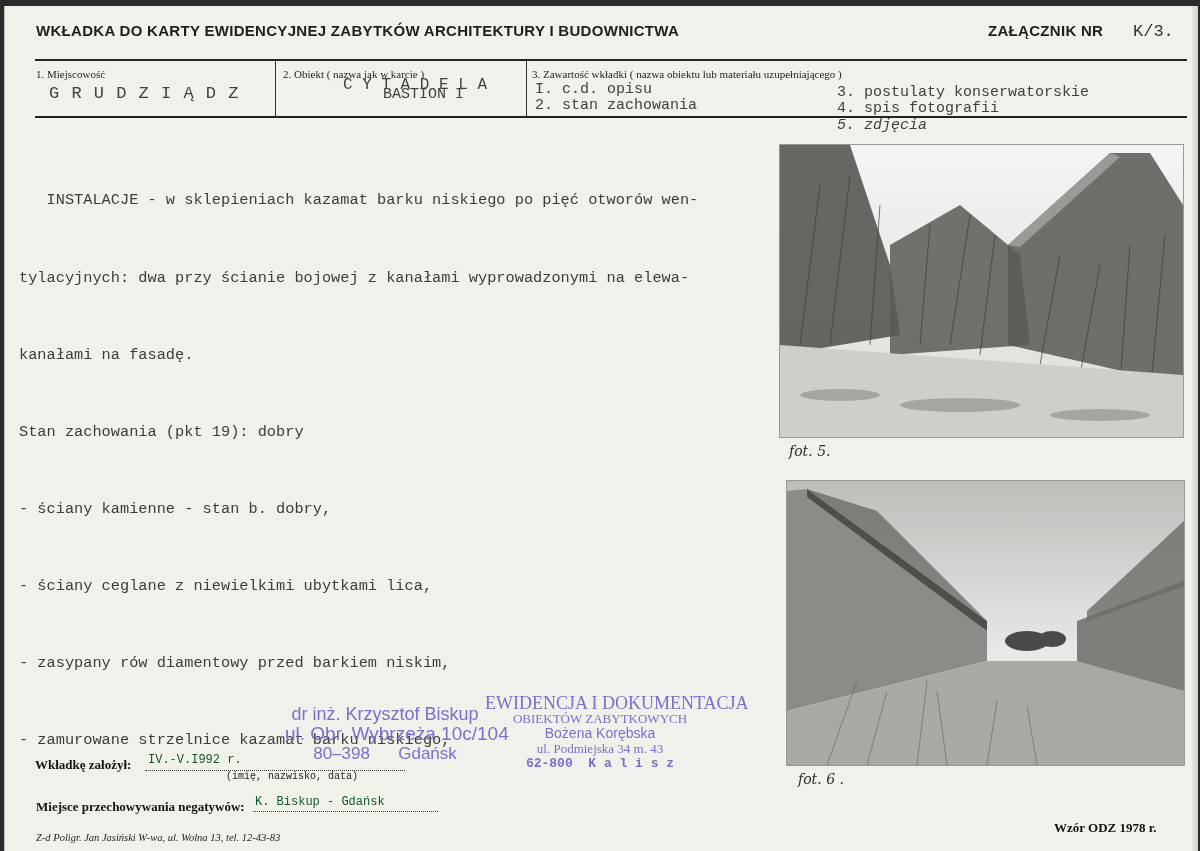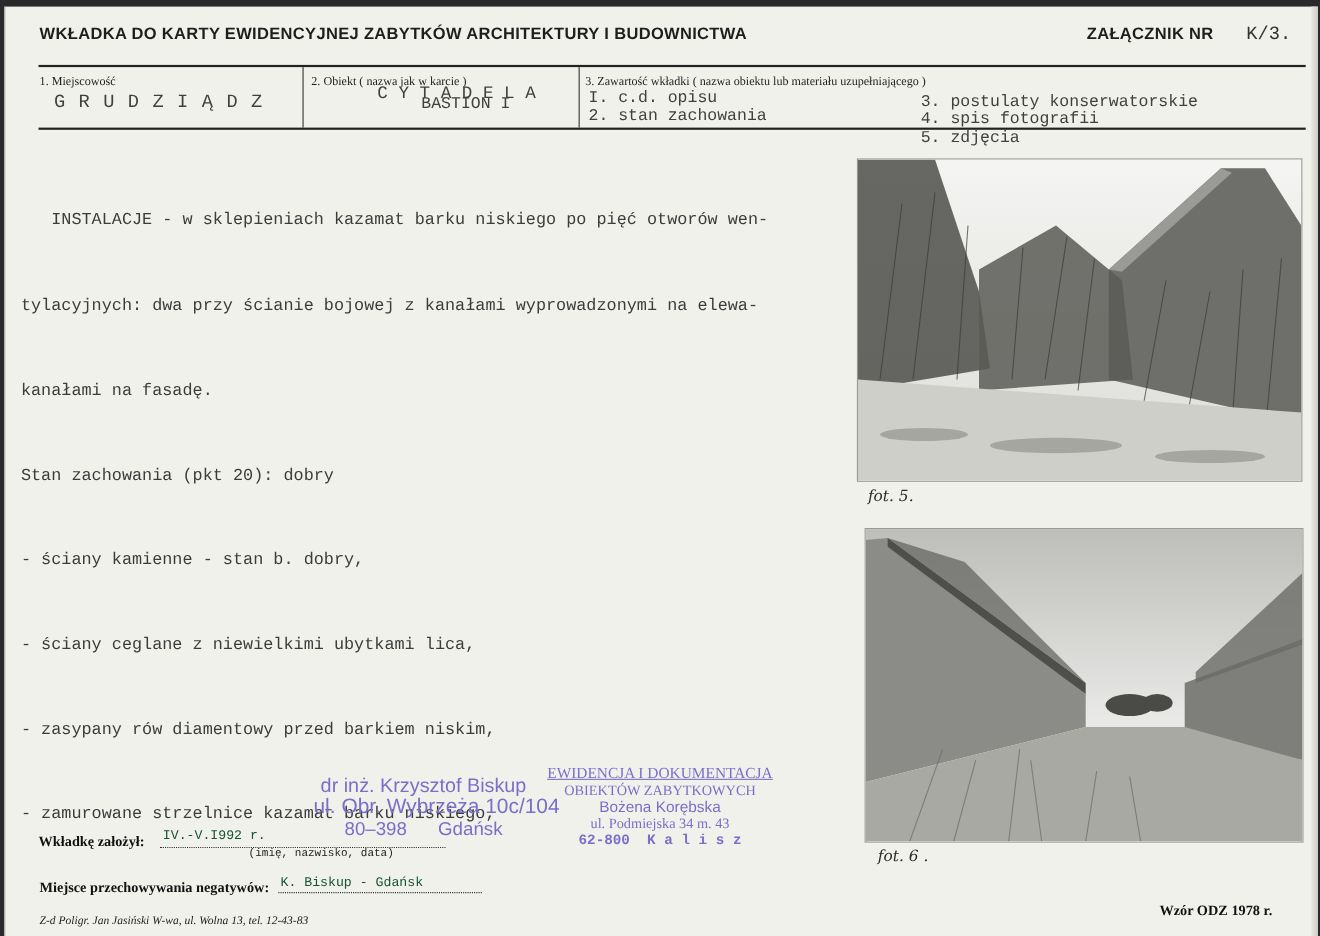--- a/index.html
+++ b/index.html
@@ -81,27 +81,27 @@
 
   <div class="field-label serif" style="left:278px; top:62px;">2. Obiekt ( nazwa jak w karcie )</div>
   <div class="typed mono" style="left:338px; top:70px; font-size:16px;">C Y T A D E L A</div>
   <div class="typed mono" style="left:378px; top:80px; font-size:15px;">BASTION I</div>
 
   <div class="field-label serif" style="left:527px; top:62px;">3. Zawartość wkładki ( nazwa obiektu lub materiału uzupełniającego )</div>
   <div class="typed mono" style="left:530px; top:75px;">I. c.d. opisu</div>
   <div class="typed mono" style="left:530px; top:91px;">2. stan zachowania</div>
   <div class="typed mono" style="left:832px; top:78px;">3. postulaty konserwatorskie</div>
   <div class="typed mono" style="left:832px; top:94px;">4. spis fotografii</div>
-  <div class="typed mono" style="left:832px; top:111px;">5. zdjęcia</div>
+  <div class="typed mono" style="left:832px; top:111px;font-style:italic;">5. zdjęcia</div>
 
   <div class="body-text mono">
     <div>   INSTALACJE - w sklepieniach kazamat barku niskiego po pięć otworów wen-</div>
     <div>tylacyjnych: dwa przy ścianie bojowej z kanałami wyprowadzonymi na elewa-</div>
     <div>kanałami na fasadę.</div>
-    <div>Stan zachowania (pkt 20): dobry</div>
+    <div>Stan zachowania (pkt 19): dobry</div>
     <div>- ściany kamienne - stan b. dobry,</div>
     <div>- ściany ceglane z niewielkimi ubytkami lica,</div>
     <div>- zasypany rów diamentowy przed barkiem niskim,</div>
     <div>- zamurowane strzelnice kazamat barku niskiego,</div>
     
     
     
     
     
     
@@ -174,21 +174,21 @@
     </svg>
   </div>
   <div class="caption" style="left:793px; top:765px;">fot. 6 .</div>
 
   <div class="stamp sans" style="left:280px; top:698px; width:200px; font-size:17px; line-height:20px;">
     <span class="stamp-line" style="font-size:18px;">dr inż. Krzysztof Biskup</span>
     <span class="stamp-line" style="font-size:19px;">ul. Obr. Wybrzeża 10c/104</span>
     <span class="stamp-line" style="font-size:17px; white-space:pre;">80–398      Gdańsk</span>
   </div>
   <div class="stamp serif" style="left:480px; top:690px; width:230px; line-height:15px;">
-    <span class="stamp-line" style="font-size:14px;text-decoration:underline;">EWIDENCJA I DOKUMENTACJA</span>
+    <span class="stamp-line" style="font-size:18px;">EWIDENCJA I DOKUMENTACJA</span>
     <span class="stamp-line" style="font-size:13px;">OBIEKTÓW ZABYTKOWYCH</span>
     <span class="stamp-line sans" style="font-size:14px;">Bożena Korębska</span>
     <span class="stamp-line" style="font-size:13px;">ul. Podmiejska 34 m. 43</span>
     <span class="stamp-line mono" style="font-size:13px; font-weight:bold; white-space:pre;">62-800  K a l i s z</span>
   </div>
 
   <div class="footer-label serif" style="left:30px; top:751px;">Wkładkę założył:</div>
   <div class="dotted" style="left:140px; top:764px; width:260px;"></div>
   <div class="footer-value mono" style="left:143px; top:747px;">IV.-V.I992 r.</div>
   <div class="sub-caption sans" style="left:221px; top:765px;">(imię, nazwisko, data)</div>

